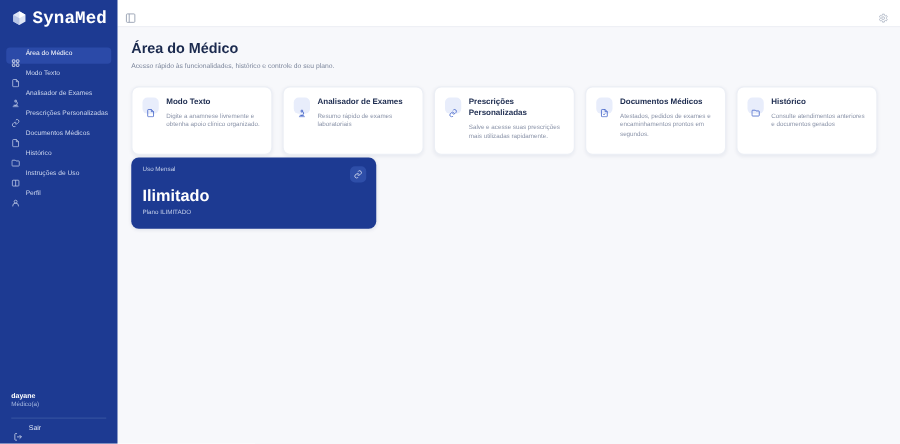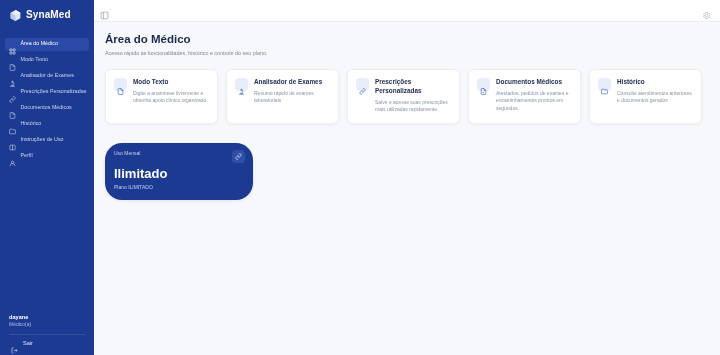--- a/index.html
+++ b/index.html
@@ -18,22 +18,22 @@
     display: flex; flex-direction: column;
     flex: 0 0 94px;
     position: relative;
   }
   .logo-row {
     display: flex; align-items: center; gap: 4px;
     padding: 8px 0 8px 9px;
   }
   .logo-mark { width: 13px; height: 14px; flex: 0 0 13px; }
   .logo-text {
-    color: #ffffff; font-size: 10px; font-weight: 700;
-    letter-spacing: .1px; line-height: 1;
+    color: #ffffff; font-size: 14px; font-weight: 700;
+    letter-spacing: .1px; line-height: 1; font-family: Liberation Mono, monospace;
   }
   .nav { margin-top: 6px; display: flex; flex-direction: column; }
   .nav-item {
     display: flex; align-items: center; gap: 4.5px;
     height: 13px; margin: 1.5px 5px; padding-left: 4px;
     border-radius: 3px; cursor: pointer;
   }
   .nav-item.active { background: #2b4aa8; }
   .nav-ico { width: 7px; height: 7px; flex: 0 0 7px; display:block; }
   .nav-label {
@@ -74,22 +74,22 @@
     width: 13px; height: 13px; flex: 0 0 13px;
     background: #e8edfb; border-radius: 4px;
     display: flex; align-items: center; justify-content: center;
   }
   .card-ico { width: 7px; height: 7px; display:block; }
   .card-body { flex: 1; min-width: 0; }
   .card-title { font-size: 6.4px; font-weight: 700; color: #1b2a4e; line-height: 1.35; }
   .card-desc { font-size: 5px; color: #8a93a8; line-height: 1.5; margin-top: 3px; }
 
   .plan-card {
-    margin-top: 19px; width: 148px; height: 57px;
-    background: #1d3a92; border-radius: 17px;
+    margin-top: 2px; width: 196px; height: 57px;
+    background: #1d3a92; border-radius: 6px;
     padding: 8px 9px 0 9px; position: relative;
     box-shadow: 0 1px 3px rgba(24,40,90,.10);
   }
   .plan-label { font-size: 5px; color: #c3cfea; line-height: 1; }
   .plan-value { font-size: 13px; font-weight: 700; color: #ffffff; line-height: 1; margin-top: 11px; }
   .plan-sub { font-size: 5px; color: #c3cfea; line-height: 1; margin-top: 5px; }
   .plan-badge {
     position: absolute; right: 8px; top: 7px;
     width: 13px; height: 13px; border-radius: 4px;
     background: #2e4ea8; display: flex; align-items: center; justify-content: center;

